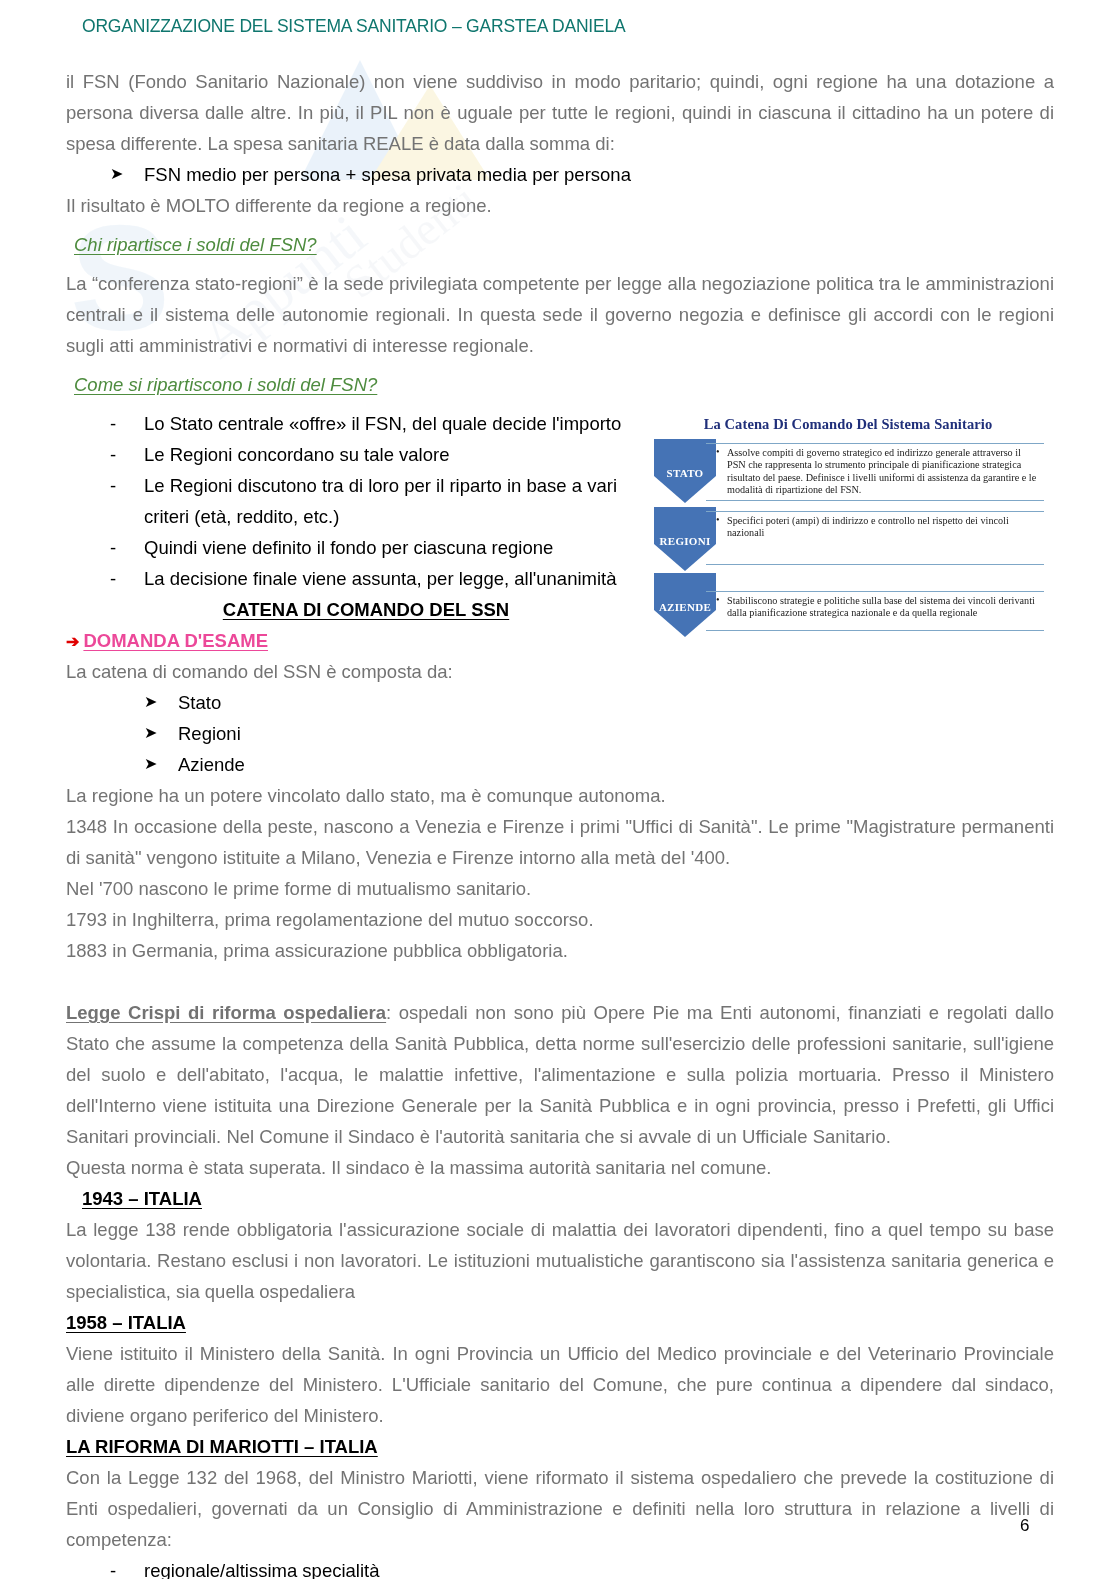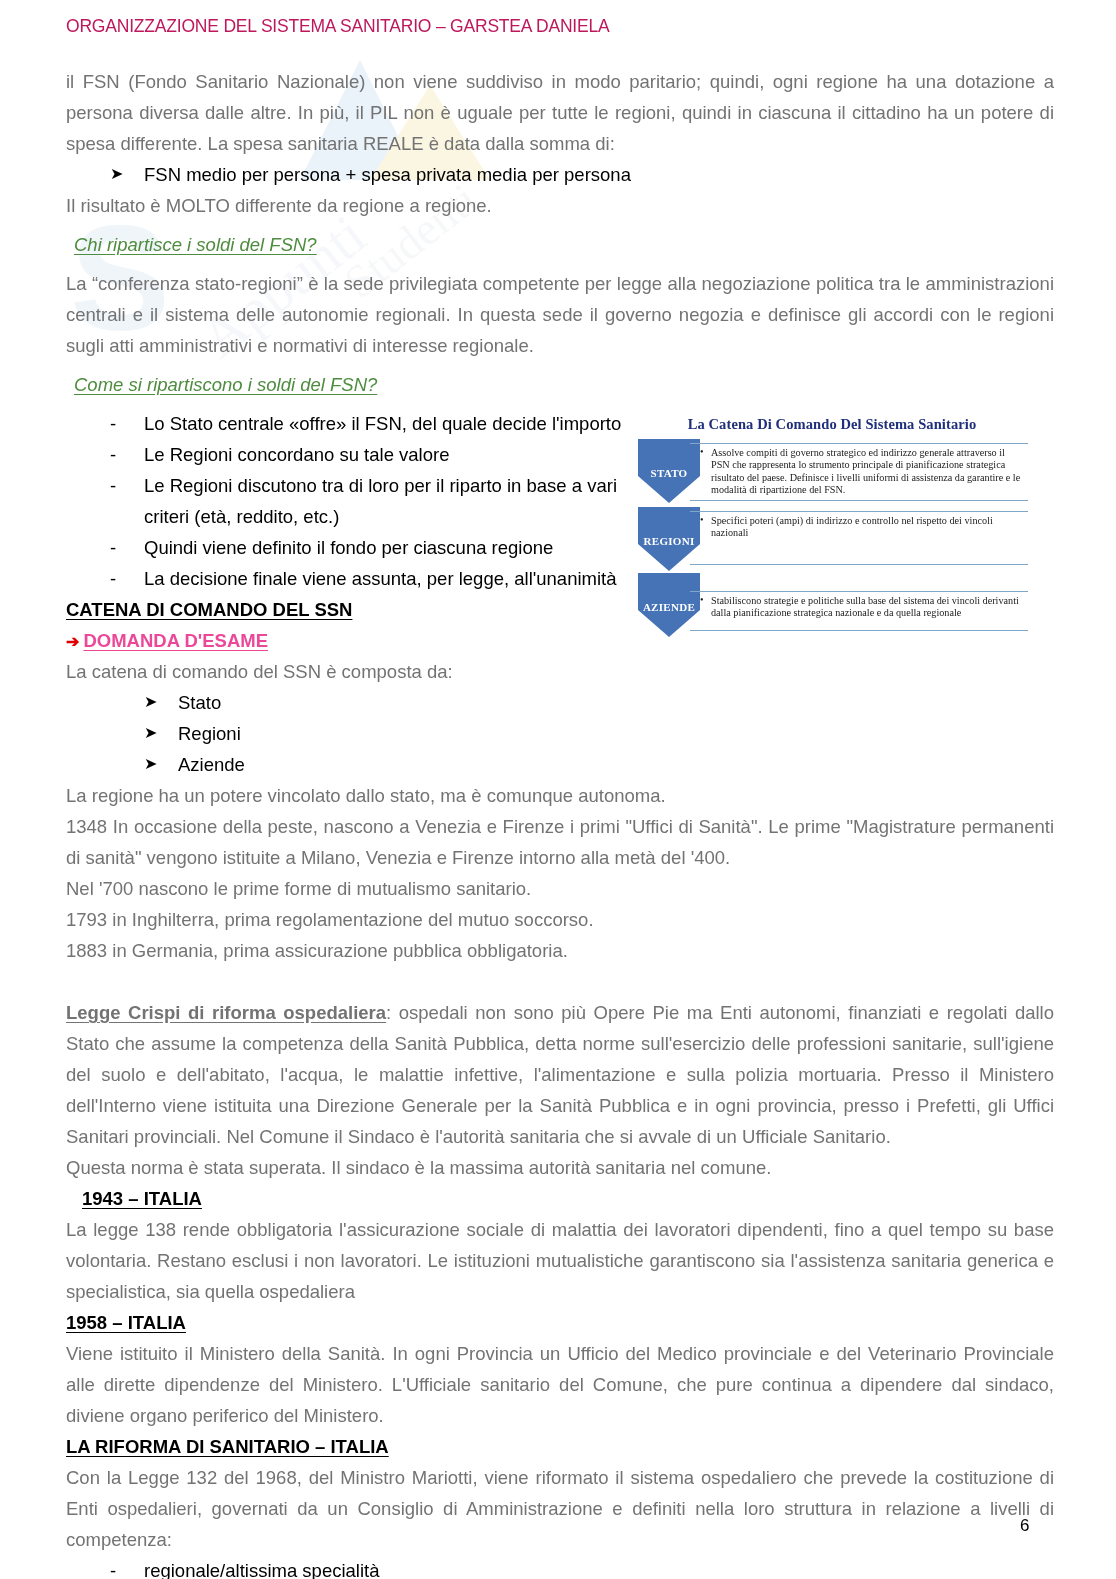--- a/index.html
+++ b/index.html
@@ -26,26 +26,26 @@
     width: 640px;
     height: 420px;
     pointer-events: none;
     opacity: 0.30;
     z-index: 0;
   }
 
   
   #doc-header {
     position: absolute;
-    left: 66px;
+    left: 82px;
     top: 16px;
     width: 1000px;
     font-size: 17.5px;
     letter-spacing: -0.2px;
-    color: #be185d;
+    color: #0f766e;
     font-family: "Liberation Sans", sans-serif;
     z-index: 2;
   }
 
   
   #content {
     position: absolute;
     left: 66px;
     top: 66px;
     width: 988px;
@@ -130,21 +130,21 @@
   .exam-arrow {
     color: #e00000;
     font-weight: bold;
     margin-right: 4px;
   }
   .spacer-line { height: 31px; }
 
   
   #figure {
     position: absolute;
-    left: 634px;
+    left: 650px;
     top: 414px;
     width: 396px;
     height: 222px;
     background: #ffffff;
     z-index: 3;
   }
   #fig-title {
     text-align: center;
     font-family: "Liberation Serif", serif;
     font-weight: bold;
@@ -255,21 +255,21 @@
     </div>
 
     <ul class="listblock" style="max-width: 600px;">
       <li><span class="dash">-</span><span>Lo Stato centrale «offre» il FSN, del quale decide l'importo</span></li>
       <li><span class="dash">-</span><span>Le Regioni concordano su tale valore</span></li>
       <li><span class="dash">-</span><span>Le Regioni discutono tra di loro per il riparto in base a vari criteri (età, reddito, etc.)</span></li>
       <li><span class="dash">-</span><span>Quindi viene definito il fondo per ciascuna regione</span></li>
       <li><span class="dash">-</span><span>La decisione finale viene assunta, per legge, all'unanimità</span></li>
     </ul>
 
-    <div style="max-width: 600px;">
+    <div style="max-width: 600px; text-align: center;">
       <span class="head-bu">CATENA DI COMANDO DEL SSN</span>
     </div>
 
     <div style="max-width: 600px;">
       <span class="exam-arrow">➔</span><span class="exam-line">DOMANDA D'ESAME</span>
     </div>
 
     <p class="para left" style="max-width: 600px;">La catena di comando del SSN è composta da:</p>
 
     <ul class="arrowblock indent2" style="max-width: 600px;">
@@ -296,21 +296,21 @@
 
     <p class="para">La legge 138 rende obbligatoria l'assicurazione sociale di malattia dei lavoratori dipendenti, fino a quel tempo su base volontaria. Restano esclusi i non lavoratori. Le istituzioni mutualistiche garantiscono sia l'assistenza sanitaria generica e specialistica, sia quella ospedaliera</p>
 
     <div>
       <span class="head-bu">1958 – ITALIA</span>
     </div>
 
     <p class="para">Viene istituito il Ministero della Sanità. In ogni Provincia un Ufficio del Medico provinciale e del Veterinario Provinciale alle dirette dipendenze del Ministero. L'Ufficiale sanitario del Comune, che pure continua a dipendere dal sindaco, diviene organo periferico del Ministero.</p>
 
     <div>
-      <span class="head-bu">LA RIFORMA DI SANITARIO – ITALIA</span>
+      <span class="head-bu">LA RIFORMA DI MARIOTTI – ITALIA</span>
     </div>
 
     <p class="para">Con la Legge 132 del 1968, del Ministro Mariotti, viene riformato il sistema ospedaliero che prevede la costituzione di Enti ospedalieri, governati da un Consiglio di Amministrazione e definiti nella loro struttura in relazione a livelli di competenza:</p>
 
     <ul class="listblock">
       <li><span class="dash">-</span><span>regionale/altissima specialità</span></li>
       <li><span class="dash">-</span><span>interprovinciale/alta complessità</span></li>
 
     </ul>
 

